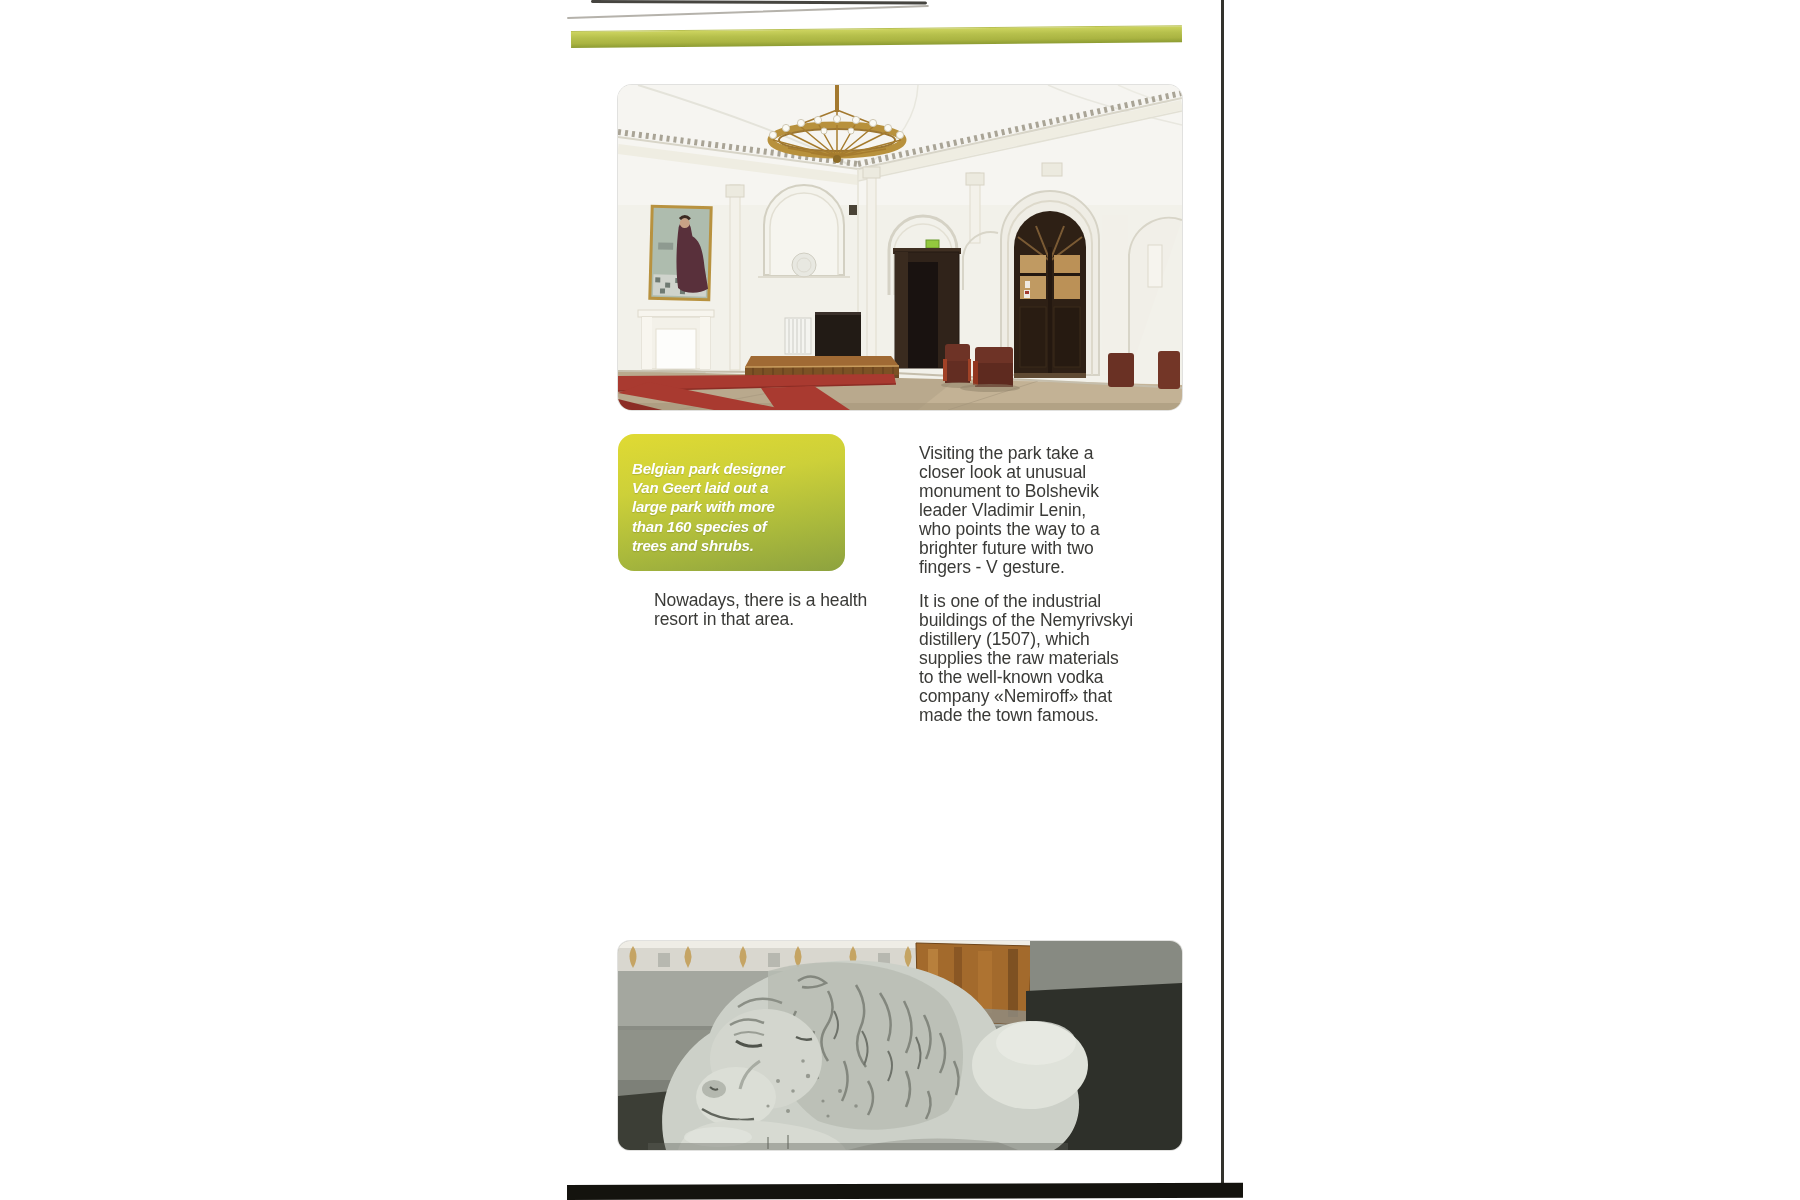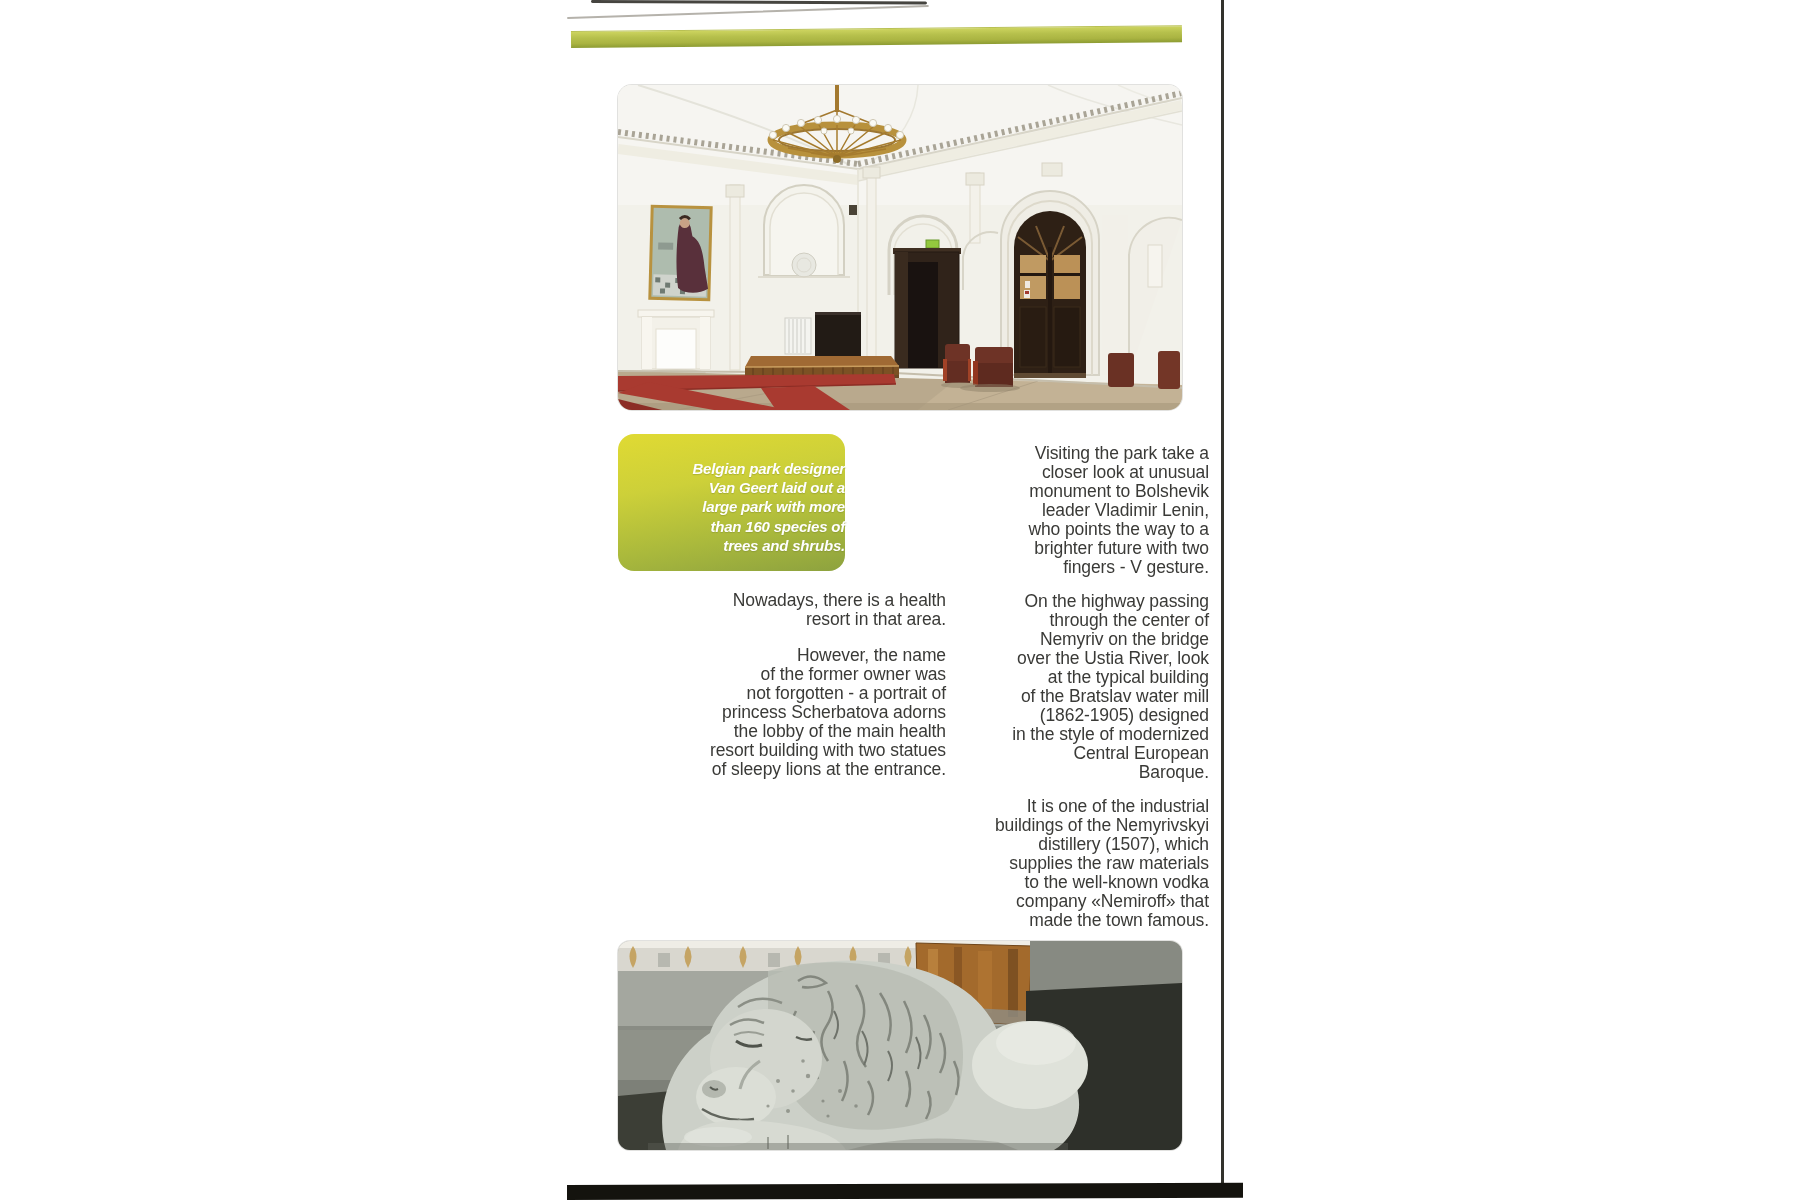--- a/index.html
+++ b/index.html
@@ -1,19 +1,18 @@
 <!DOCTYPE html>
 <html><head>
 <meta charset="utf-8">
 <style>
   html,body{margin:0;padding:0;background:#ffffff;}
   #screenshot{
     position:relative;width:1800px;height:1200px;background:#ffffff;overflow:hidden;
     font-family:"Liberation Sans", sans-serif;
-    text-align:right;
   }
   
   .top-line-black{position:absolute;left:591px;top:0;width:336px;height:3px;background:#26251f;opacity:.85;transform:rotate(.25deg);transform-origin:left top;border-radius:2px;}
   .top-line-grey{position:absolute;left:567px;top:17px;width:362px;height:2px;background:#a29f96;opacity:.8;transform:rotate(-1.9deg);transform-origin:left top;border-radius:2px;}
   .green-stripe{
     position:absolute;left:571px;top:31px;width:611px;height:16px;
     transform:rotate(-0.55deg);transform-origin:left center;
     background:linear-gradient(180deg,#cdd45f 0%,#b6c04c 38%,#aab442 72%,#8d9c33 100%);
     border-top:1px solid #b9c153;
   }
@@ -214,47 +213,30 @@
     <p>Belgian park designer
 Van Geert laid out a
 large park with more
 than 160 species of
 trees and shrubs.</p>
   </div>
 
   <div class="col col-left">
     <p>Nowadays, there is a health
 resort in that area.</p>
-    <p>However, the name
-of the former owner was
-not forgotten - a portrait of
-princess Scherbatova adorns
-the lobby of the main health
-resort building with two statues
-of sleepy lions at the entrance.</p>
   </div>
 
   <div class="col col-right">
     <p>Visiting the park take a
 closer look at unusual
 monument to Bolshevik
 leader Vladimir Lenin,
 who points the way to a
 brighter future with two
 fingers - V gesture.</p>
-    <p>On the highway passing
-through the center of
-Nemyriv on the bridge
-over the Ustia River, look
-at the typical building
-of the Bratslav water mill
-(1862-1905) designed
-in the style of modernized
-Central European
-Baroque.</p>
     <p>It is one of the industrial
 buildings of the Nemyrivskyi
 distillery (1507), which
 supplies the raw materials
 to the well-known vodka
 company «Nemiroff» that
 made the town famous.</p>
   </div>
 
   <div class="photo photo-lion">

